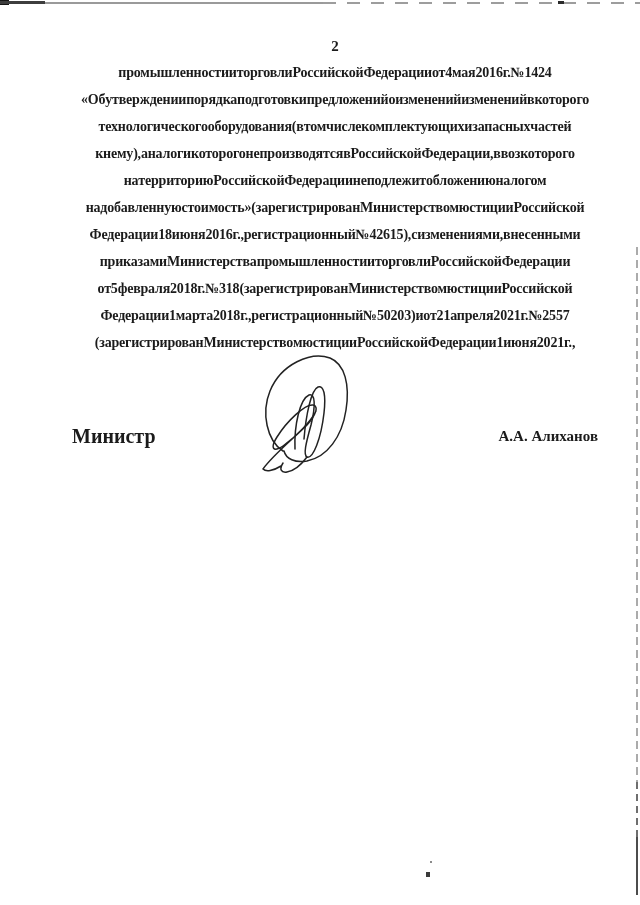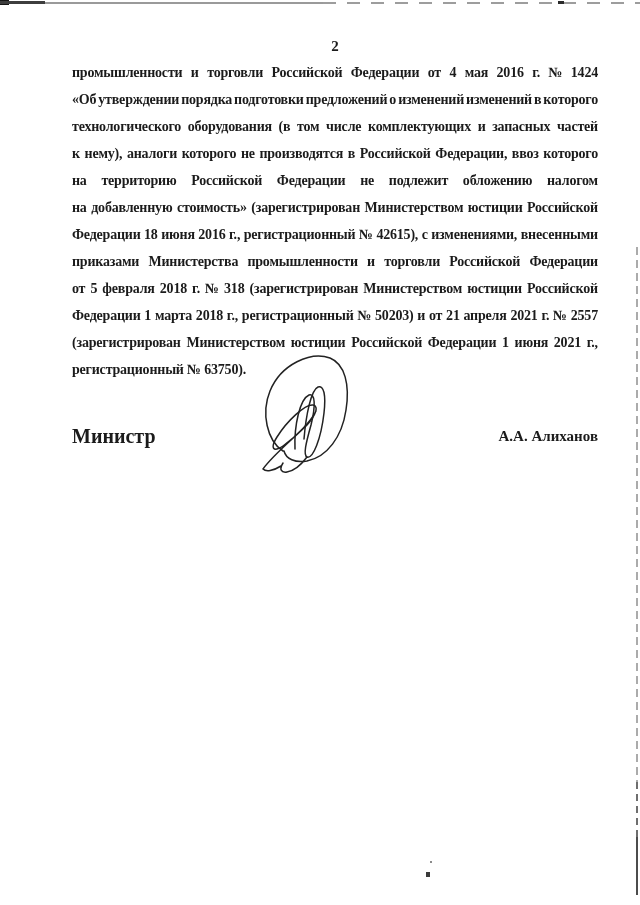--- a/index.html
+++ b/index.html
@@ -32,21 +32,21 @@
   .pagenum {
     position:absolute; top:38px; left:72px; width:526px;
     text-align:center; font-size:15px; font-weight:600;
   }
   .textblock { position:absolute; left:72px; top:59px; width:526px; }
   .line {
     height:27px; line-height:27px;
     font-size:14px; font-weight:600; letter-spacing:-0.2px;
     white-space:nowrap;
   }
-  .flexjust { display:flex; justify-content:space-between; }
+  .flexjust { display:flex; justify-content:center; }
   .lastline { text-align:left; }
 
   .minister {
     position:absolute; left:72px; top:427px;
     font-size:20px; font-weight:600; line-height:18px;
   }
   .signer {
     position:absolute; right:42px; top:427px;
     font-size:15px; font-weight:600; line-height:18px; text-align:center;
   }
@@ -197,21 +197,20 @@
         <span>(зарегистрирован</span>
         <span>Министерством</span>
         <span>юстиции</span>
         <span>Российской</span>
         <span>Федерации</span>
         <span>1</span>
         <span>июня</span>
         <span>2021</span>
         <span>г.,</span>
       </div>
-    <div class="line lastline">регистрационный № 63750).</div>
   </div>
 
   <svg class="signature-svg" width="106" height="122" viewBox="0 0 106 122" aria-hidden="true">
     <g fill="none" stroke="#222222" stroke-width="1.5" stroke-linecap="round" stroke-linejoin="round">
       <path d="M30,100 C14,90 8,62 17,40 C28,13 58,0 77,7 C92,13 97,34 93,59 C89,86 74,106 54,110 C42,112 33,108 31,100"></path>
       <path d="M42,98 C41,74 47,48 56,44 C62,42 63,54 58,74 C53,92 50,104 54,106 C60,108 68,88 71,62 C73,44 71,34 65,36 C58,39 53,64 51,88"></path>
       <path d="M10,118 C20,104 40,88 54,74 C63,64 66,55 60,54 C52,53 34,70 24,86 C17,97 20,102 30,95 C44,85 58,70 63,60 M54,106 C48,114 40,120 34,121 C28,122 26,118 30,112 M10,118 C13,121 20,120 28,115"></path>
     </g>
   </svg>
 

